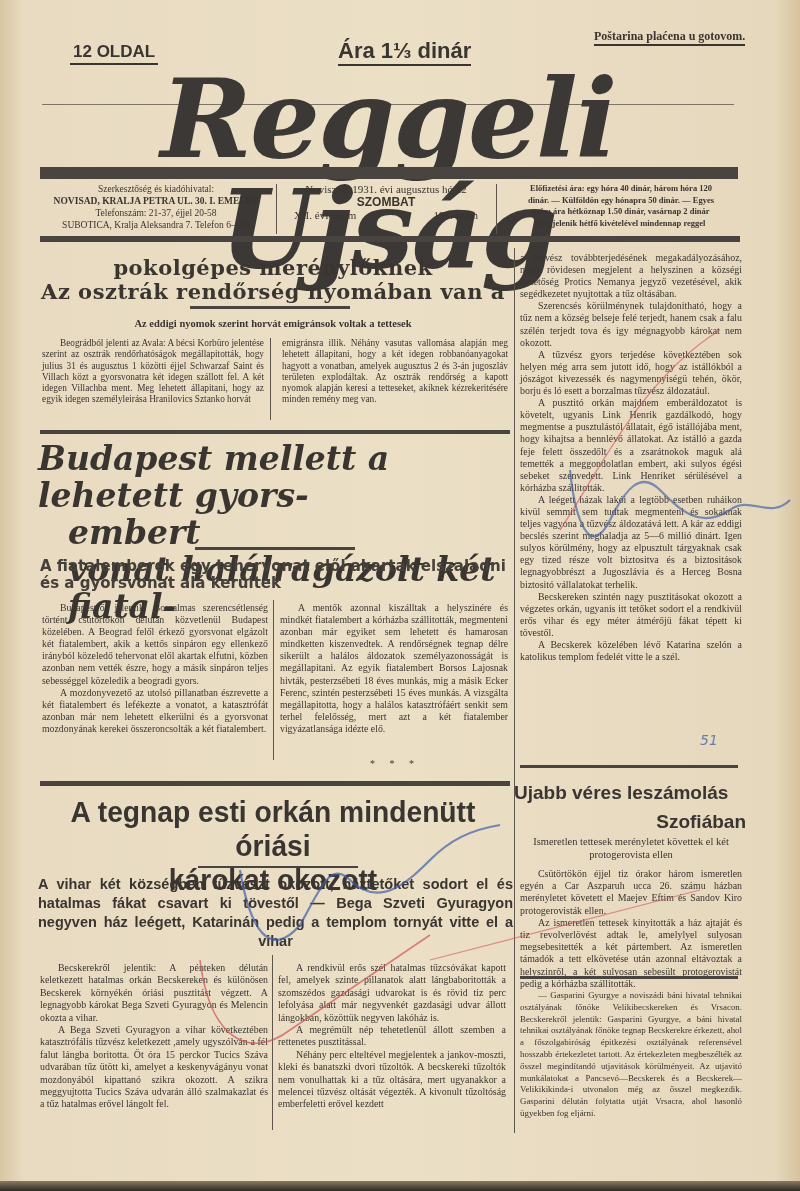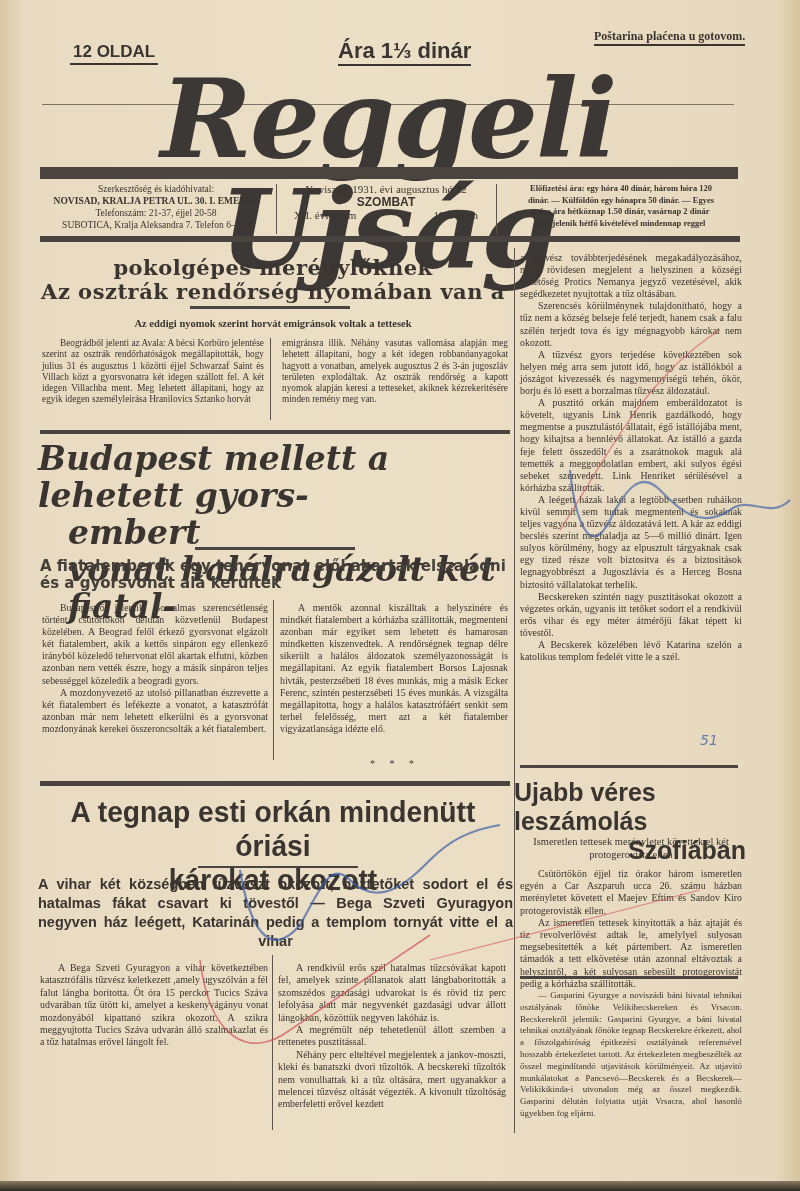--- a/index.html
+++ b/index.html
@@ -37,21 +37,21 @@
   .h1b .ind{padding-left:30px;}
   .subb{position:absolute;left:40px;top:558px;width:470px;font-weight:bold;
         font-family:"DejaVu Sans",sans-serif;font-size:15px;line-height:17px;color:#45403a;}
   .h1c{position:absolute;left:38px;top:795px;width:470px;text-align:center;
        font-family:"Liberation Sans",sans-serif;font-weight:bold;font-size:30px;line-height:34px;
        transform:scaleX(0.94);transform-origin:center;}
   .subc{position:absolute;left:38px;top:875px;width:475px;
         font-family:"Liberation Sans",sans-serif;font-weight:bold;font-size:14.5px;line-height:19px;
         text-align:justify;text-align-last:center;}
   .h1d{position:absolute;left:514px;top:845px;width:232px;text-align:right;
-       font-family:"Liberation Sans",sans-serif;font-weight:bold;font-size:25px;line-height:29px;}
+       font-family:"Liberation Sans",sans-serif;font-weight:bold;font-size:19px;line-height:29px;}
   .dots{position:absolute;left:370px;top:758px;font-size:10px;letter-spacing:6px;}
   .pen-blue{position:absolute;color:#3e5fa6;font-family:"DejaVu Sans",sans-serif;font-style:italic;opacity:0.75;}
   svg.marks{position:absolute;left:0;top:0;pointer-events:none;}
 </style>
 </head>
 <body>
 
 <div class="page">
 
   <div class="top-line pages">12 OLDAL</div>
@@ -119,20 +119,21 @@
   <div class="dots">* * *</div>
   <div class="heavy-bar" style="top:781px;width:470px;height:5px"></div>
 
   <div class="h1c">
     <div>A tegnap esti orkán mindenütt óriási</div>
     <div>károkat okozott</div>
   </div>
   <div class="short-rule" style="left:198px;top:866px;width:160px;height:2px"></div>
   <div class="subc">A vihar két községben tűzvészt okozott, háztetőket sodort el és hatalmas fákat csavart ki tövestől — Bega Szveti Gyuragyon negyven ház leégett, Katarinán pedig a templom tornyát vitte el a vihar</div>
   <div class="body" style="left:40px;top:962px;width:228px;font-size:9.9px;line-height:12.4px">
+    <p>Becskerekről jelentik: A pénteken délután keletkezett hatalmas orkán Becskereken és különösen Becskerek környékén óriási pusztitást végzett. A legnagyobb károkat Bega Szveti Gyuragyon és Melencin okozta a vihar.</p>
     <p>A Bega Szveti Gyuragyon a vihar következtében katasztrófális tűzvész keletkezett ,amely ugyszólván a fél falut lángba boritotta. Öt óra 15 perckor Tucics Száva udvarában tűz ütött ki, amelyet a keskenyvágányu vonat mozdonyából kipattanó szikra okozott. A szikra meggyujtotta Tucics Száva udvarán álló szalmakazlat és a tűz hatalmas erővel lángolt fel.</p>
   </div>
   <div class="vsep" style="left:272px;top:955px;height:175px"></div>
   <div class="body" style="left:278px;top:962px;width:228px;font-size:9.9px;line-height:12.4px">
     <p>A rendkivül erős szél hatalmas tűzcsóvákat kapott fel, amelyek szinte pillanatok alatt lángbaboritották a szomszédos gazdasági udvarokat is és rövid tiz perc lefolyása alatt már negyvenkét gazdasági udvar állott lángokban, közöttük negyven lakóház is.</p>
     <p>A megrémült nép tehetetlenül állott szemben a rettenetes pusztitással.</p>
     <p>Néhány perc elteltével megjelentek a jankov-moszti, kleki és banatszki dvori tűzoltók. A becskereki tűzoltók nem vonulhattak ki a tűz oltására, mert ugyanakkor a melencei tűzvész oltását végezték. A kivonult tűzoltóság emberfeletti erővel kezdett</p>
   </div>
 
   <div class="vsep" style="left:514px;top:248px;height:885px"></div>

